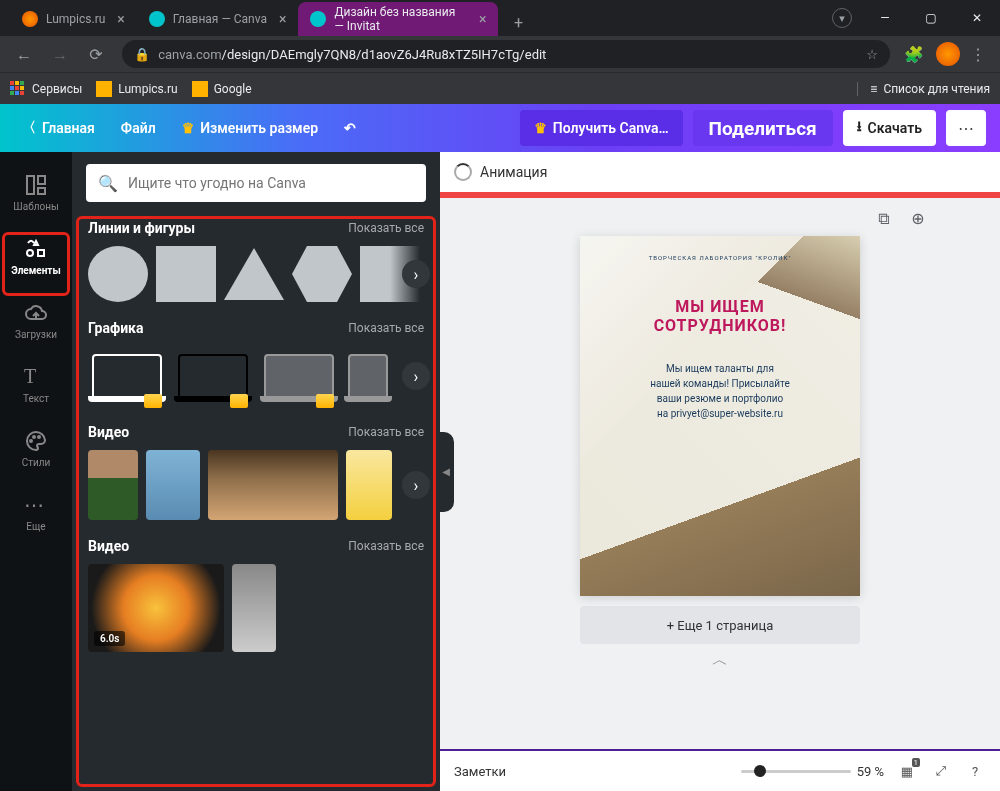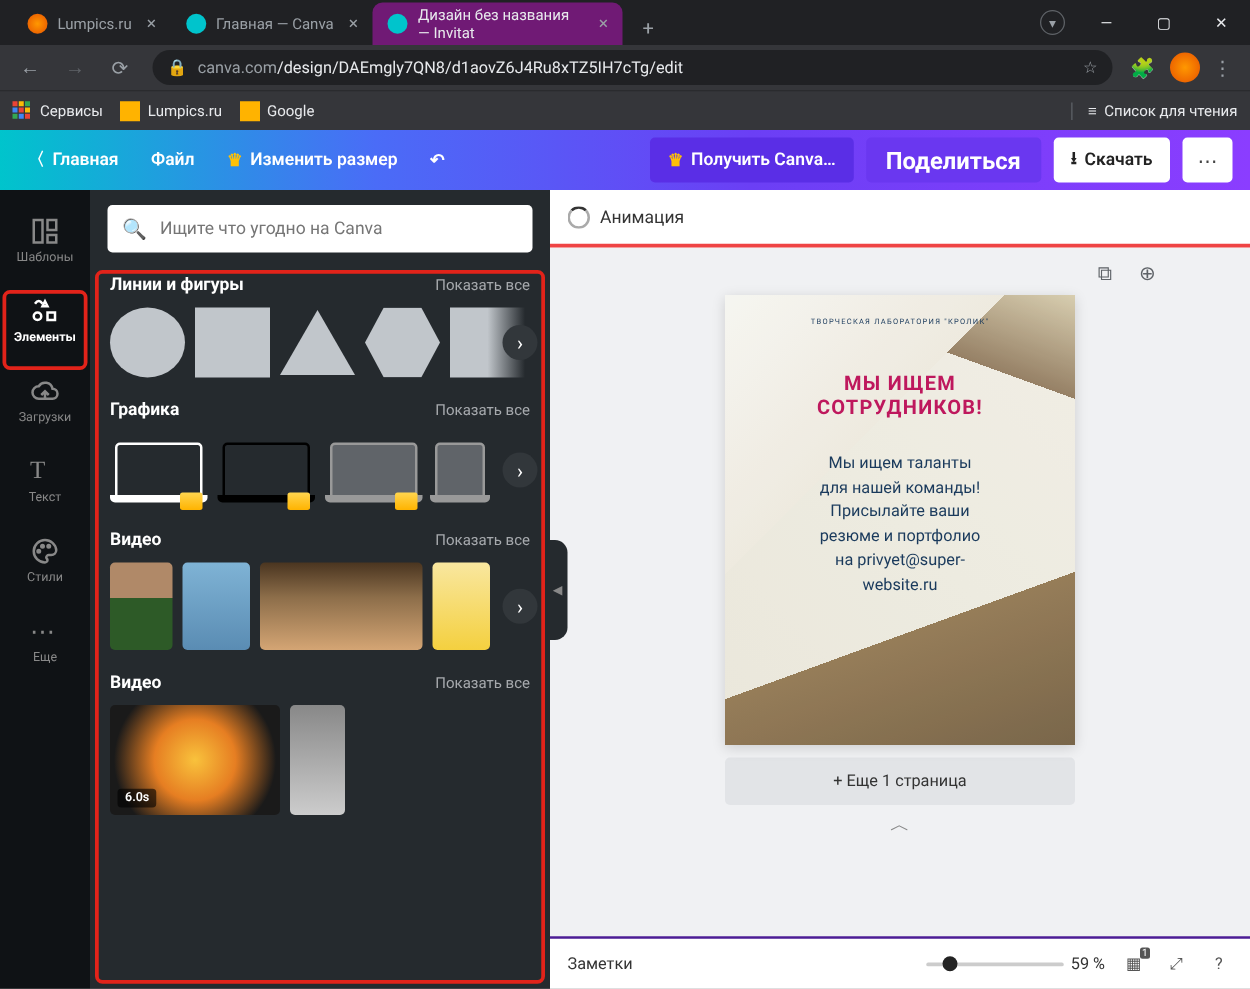--- a/index.html
+++ b/index.html
@@ -85,38 +85,38 @@
 .video { height:88px; border-radius:4px; position:relative; cursor:pointer;}
 .v1{width:136px;background:radial-gradient(circle at 30% 40%,#0a3d3d,#155e5e 30%,#e8e5d8 60%,#155e5e 80%);}
 .v2{width:136px;background:radial-gradient(circle at 50% 50%,#f9c23c,#e67e22 40%,#1a1a1a 80%);}
 .v3{width:44px;background:linear-gradient(#888,#ccc);}
 .dur{position:absolute;left:6px;bottom:6px;background:rgba(0,0,0,.6);color:#fff;font-size:10px;font-weight:600;padding:2px 6px;border-radius:3px;}
 
 .panel-collapse{position:absolute;right:-14px;top:50%;transform:translateY(-50%);width:16px;height:80px;background:#252a2e;border-radius:0 10px 10px 0;display:flex;align-items:center;justify-content:center;color:#888;cursor:pointer;font-size:10px;}
 
 
 .canvas-area { flex:1; background:#f0f1f3; display:flex; flex-direction:column; min-width:0;}
-.top-tools { height:46px; background:#fff; border-bottom:3px solid #ef4444; display:flex; align-items:center; padding:0 14px; gap:10px; color:#333; font-size:14px;}
+.top-tools { height:46px; background:#fff; border-bottom:6px solid #ef4444; display:flex; align-items:center; padding:0 14px; gap:10px; color:#333; font-size:14px;}
 .anim-btn{display:flex;align-items:center;gap:8px;cursor:pointer;}
 .spin{width:18px;height:18px;border:2px solid #aaa;border-top-color:#333;border-radius:50%;}
 
 .stage { flex:1; overflow:auto; padding:24px 60px; position:relative;}
 .page-tools{position:absolute;right:70px;top:8px;display:flex;gap:10px;color:#5f6368;}
 .page-tools div{width:24px;height:24px;display:flex;align-items:center;justify-content:center;cursor:pointer;}
 .page { width:280px; height:360px; margin:14px auto 10px; background:#fff; box-shadow:0 2px 10px rgba(0,0,0,.15); position:relative; overflow:hidden;}
 .page-bg{position:absolute;inset:0;background:
  linear-gradient(135deg,#f5f5f0 0%,#ede8dc 35%,rgba(255,255,255,0) 35%),
  linear-gradient(200deg,#d4c9a8 0%,#8b7355 18%,rgba(0,0,0,0) 18%),
  linear-gradient(160deg,rgba(0,0,0,0) 70%,#8b6f47 70%,#6b5637 100%),
  linear-gradient(45deg,#e8e5d8,#f0ede2);
  opacity:.9;}
 .page-overlay{position:absolute;inset:0;display:flex;flex-direction:column;align-items:center;padding:18px 24px;text-align:center;}
 .tagline{font-size:6px;letter-spacing:1px;color:#1a3a5c;margin-bottom:36px;}
 .headline{font-size:16px;font-weight:700;color:#be185d;line-height:1.2;letter-spacing:1px;}
-.body{font-size:13px;color:#1a3a5c;margin-top:26px;line-height:1.5;max-width:140px;}
+.body{font-size:10px;color:#1a3a5c;margin-top:26px;line-height:1.5;max-width:140px;}
 .addpage{width:280px;margin:6px auto 0;height:38px;background:#e2e4e7;display:flex;align-items:center;justify-content:center;color:#333;font-size:13px;cursor:pointer;border-radius:4px;}
 .stage-up{width:40px;height:14px;margin:6px auto 0;color:#888;cursor:pointer;text-align:center;}
 
 .bottom-bar { height:42px; background:#fff; border-top:2px solid #4c1d95; display:flex; align-items:center; padding:0 14px; gap:12px; color:#333; font-size:13px;}
 .notes{cursor:pointer;}
 .zoom-sl{display:flex;align-items:center;gap:6px;margin-left:auto;}
 .slider{width:110px;height:3px;background:#ccc;position:relative;border-radius:2px;}
 .slider .thumb{position:absolute;left:12%;top:-5px;width:12px;height:12px;border-radius:50%;background:#222;}
 .bb-ico{width:22px;height:22px;display:flex;align-items:center;justify-content:center;cursor:pointer;color:#555;position:relative;}
 .badge1{position:absolute;top:-2px;right:-2px;font-size:8px;background:#555;color:#fff;border-radius:2px;padding:0 2px;}

